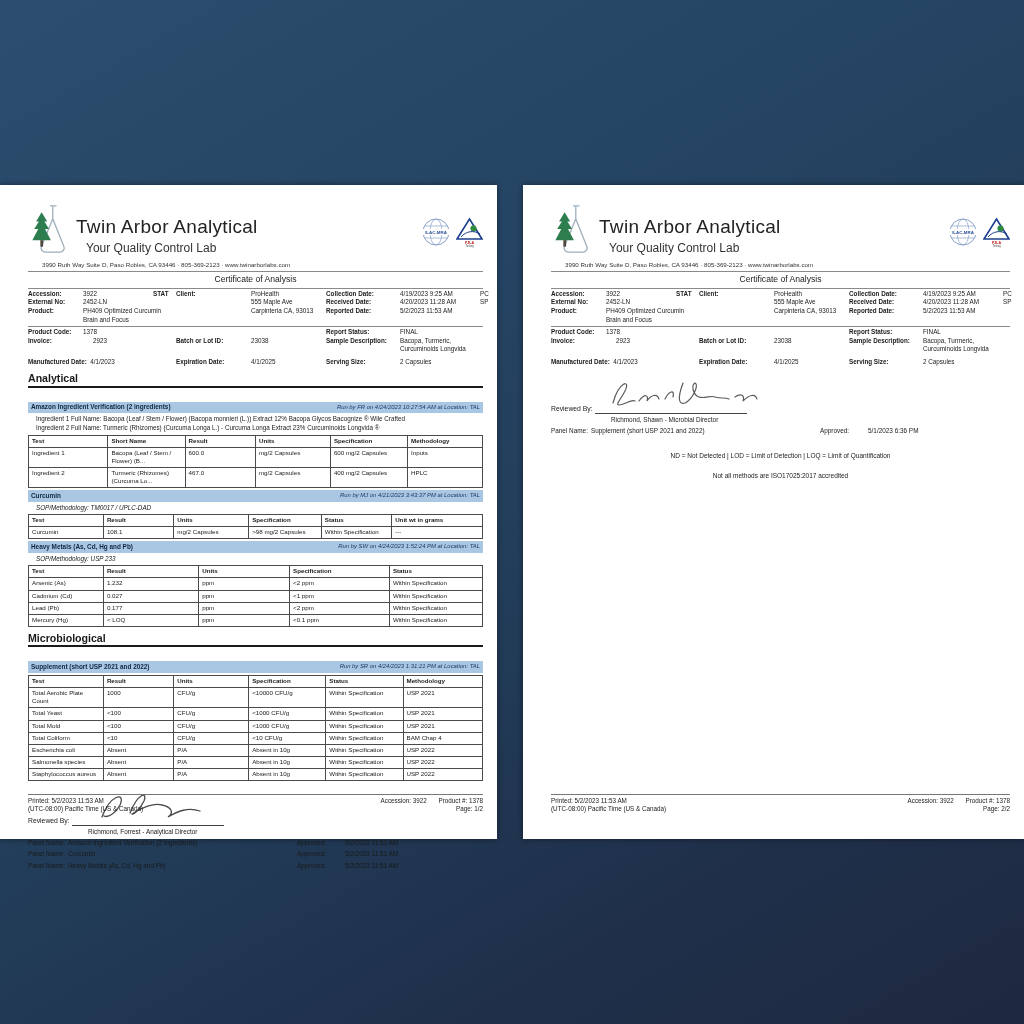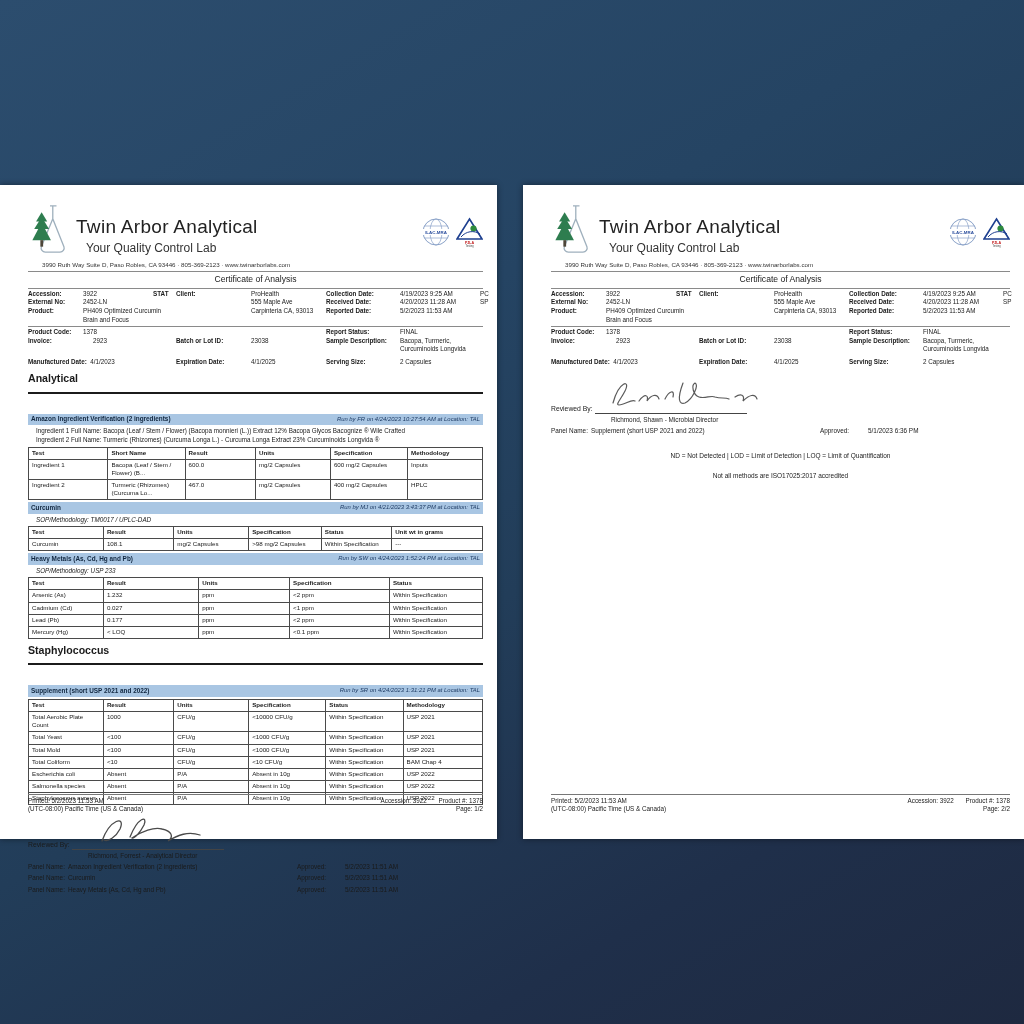--- a/index.html
+++ b/index.html
@@ -27,21 +27,21 @@
   .doc-title{text-align:center;font-size:8.6px;margin:1px 0 2px 0;}
 
   
   .info-row{display:grid;grid-template-columns:55px 70px 23px 75px 75px 74px 80px 1fr;column-gap:0;font-size:6.3px;line-height:1.4;}
   .info-row .lbl{font-weight:bold;}
   .stat{font-weight:bold;}
   .rule-top{border-top:1px solid #8a8a8a;padding-top:1px;margin-top:1px;}
   .mt3{margin-top:4px;}
   .span2{grid-column:2/4;}
 
-  .section-h{font-size:10.6px;font-weight:bold;border-bottom:2px solid #1b1b1b;padding-bottom:6px;margin:5px 0 20px 0;}
+  .section-h{font-size:10.6px;font-weight:bold;border-bottom:2px solid #1b1b1b;padding-bottom:0;margin:5px 0 14px 0;}
 
   .panel-bar{background:#a9c6e3;display:flex;justify-content:space-between;align-items:center;padding:1.5px 3px;margin-top:2px;}
   .panel-bar .pt{font-weight:bold;color:#10263f;font-size:6.4px;}
   .panel-bar .rb{font-style:italic;color:#1d3a63;font-size:5.9px;}
   .note-line{margin:1.5px 0 0 8px;font-size:6.3px;}
   .sop{font-style:italic;margin:2px 0 1px 8px;font-size:6.3px;}
 
   table{width:100%;border-collapse:collapse;font-size:6.2px;margin:2.5px 0 2px 0;border:1px solid #333;}
   th,td{border:1px solid #4a4a4a;padding:1px 3px 2px 3px;text-align:left;vertical-align:top;}
   th{font-weight:bold;}
@@ -295,21 +295,21 @@
           <tr>
             <td>Mercury (Hg)</td>
             <td>&lt; LOQ</td>
             <td>ppm</td>
             <td>&lt;0.1 ppm</td>
             <td>Within Specification</td>
           </tr>
         </tbody>
       </table>
 
-    <div class="section-h">Staphylococcus</div>
+    <div class="section-h">Microbiological</div>
 
     <div class="panel-bar">
       <span class="pt">Supplement (short USP 2021 and 2022)</span>
       <span class="rb">Run by SR on 4/24/2023 1:31:21 PM at Location: TAL</span>
     </div>
     <table>
         <colgroup>
           <col style="width: 16.5%;">
           <col style="width: 15.5%;">
           <col style="width: 16.5%;">

